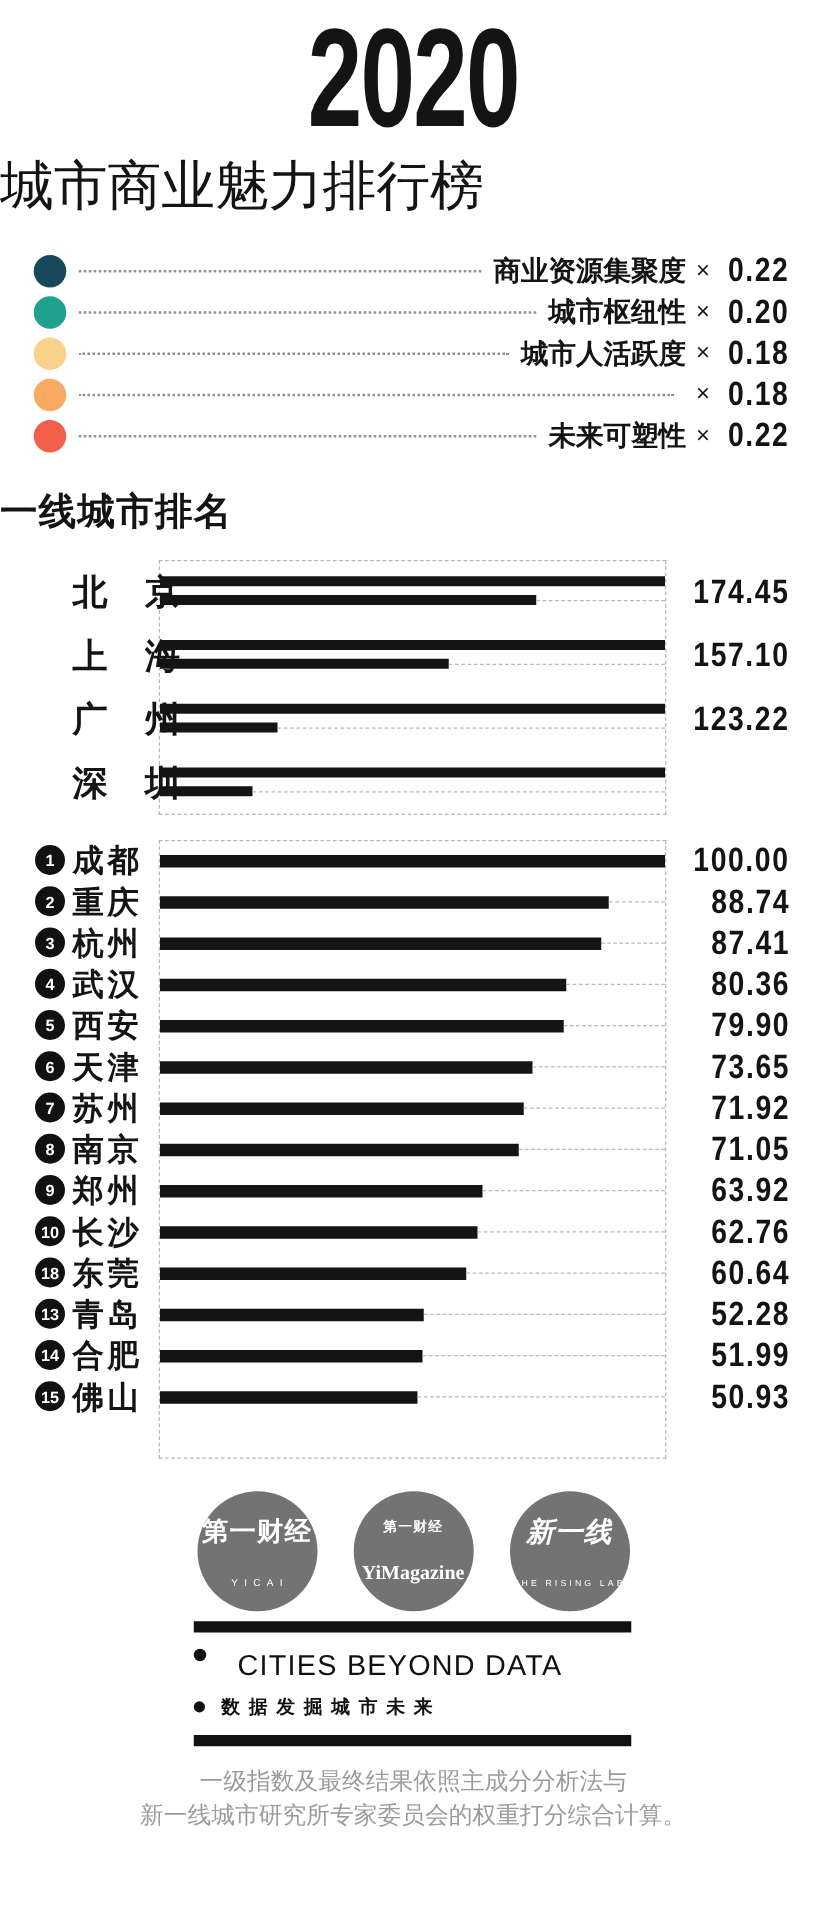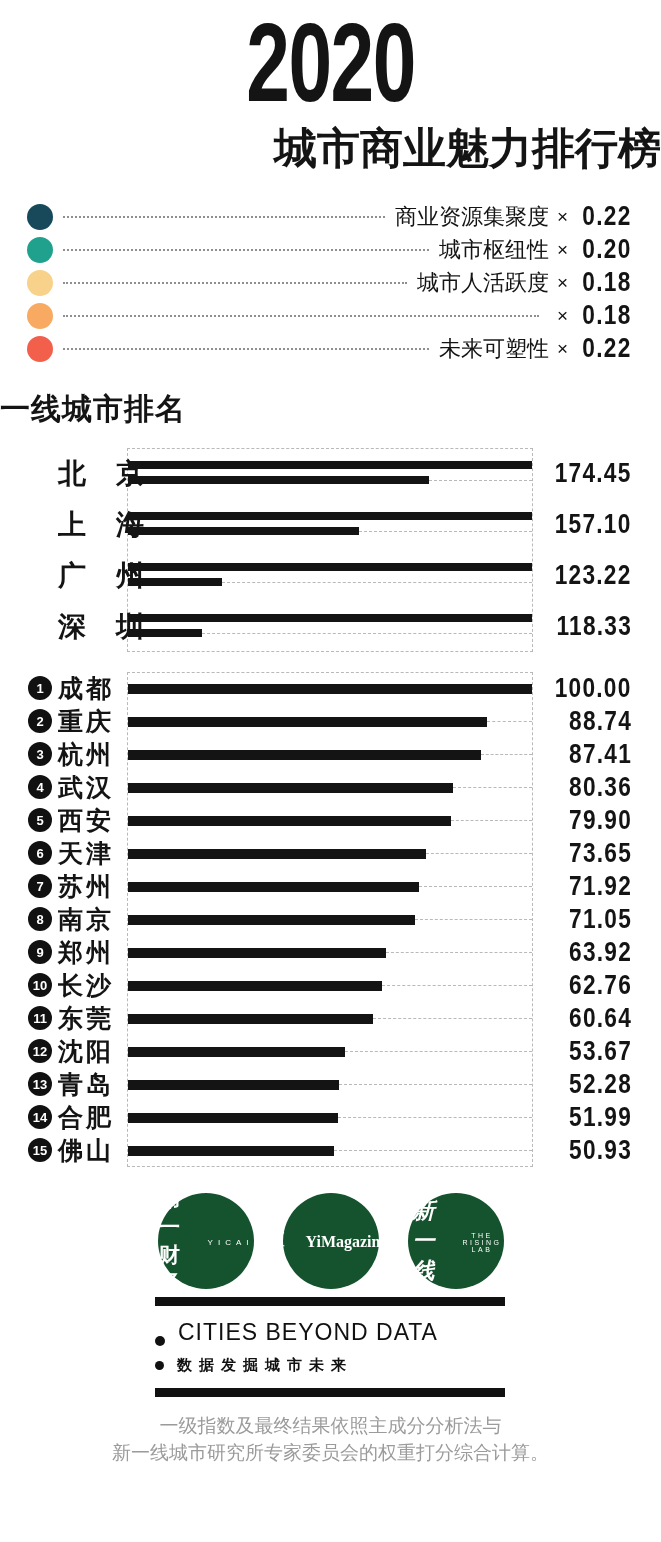--- a/index.html
+++ b/index.html
@@ -10,29 +10,29 @@
   }
   .page { width: 661px; height: 1542px; padding-top: 10px; position: relative; }
 
   
   .year { text-align: center; line-height: 0.95; }
   .year span {
     display: inline-block; font-size: 112px; font-weight: 800;
     transform: scaleX(0.70); transform-origin: 50% 50%; letter-spacing: -2px;
   }
   .main-title {
-    text-align: right; font-size: 43px; font-weight: 700; letter-spacing: 0px; margin-top: 4px;
+    text-align: left; font-size: 43px; font-weight: 400; letter-spacing: 0px; margin-top: 4px;
   }
 
   
   .legend { margin-top: 22px; padding: 0 30px 0 27px; }
   .legend-row { display: flex; align-items: center; height: 33px; }
   .dot { width: 26px; height: 26px; border-radius: 50%; flex: 0 0 26px; }
   .leader { flex: 1 1 auto; border-top: 2px dotted #8f8f8f; margin: 0 10px; height: 0; }
-  .l-label { font-size: 22px; font-weight: 400; white-space: nowrap; }
+  .l-label { font-size: 22px; font-weight: 700; white-space: nowrap; }
   .l-x { font-size: 19px; font-weight: 400; margin: 0 5px 0 8px; }
   .l-val { width: 58px; text-align: left; font-size: 27px; font-weight: 800; }
   .num { display: inline-block; letter-spacing: 1.5px; transform: scaleX(0.84); transform-origin: 100% 50%; }
 
   
   .sec-title { font-size: 30px; font-weight: 900; letter-spacing: 1px; }
   .sec-title.t1 { margin-top: 24px; }
   .sec-title.t2 { margin-top: 32px; }
 
   
@@ -76,35 +76,35 @@
     display: flex; justify-content: space-between; align-items: center;
     font-size: 25px; font-weight: 700;
   }
   .c2-barline { position: absolute; left: 128px; top: 0; width: 404px; height: 100%;
     display: flex; align-items: center; }
   .bar-part2 { height: 10px; }
 
   
   .logos { margin-top: 26px; display: flex; justify-content: center; gap: 29px; }
   .logo {
-    width: 96px; height: 96px; border-radius: 50%; background: #14532d; color: #fff;
-    display: flex; flex-direction: row; align-items: center; justify-content: center;
+    width: 96px; height: 96px; border-radius: 50%; background: #737373; color: #fff;
+    display: flex; flex-direction: column; align-items: center; justify-content: center;
     text-align: center;
     gap: 20px;
   }
   .logo .top-a { font-size: 21px; font-weight: 800; letter-spacing: 1px; }
   .logo .bot-a { font-size: 8px; letter-spacing: 5px; margin-top: 3px; padding-left: 5px; }
   .logo .top-b { font-size: 11px; font-weight: 700; letter-spacing: 1px; }
   .logo .bot-b { font-family: "Liberation Serif", serif; font-size: 16px; font-weight: 700; margin-top: 1px; text-align: right; }
   .logo .top-c { font-size: 22px; font-weight: 800; font-style: italic; letter-spacing: 1px; }
   .logo .bot-c { font-size: 7px; letter-spacing: 2.5px; margin-top: 3px; }
 
   .slogan-wrap { width: 350px; margin: 8px 0 0 155px; }
   .sbar { height: 9px; background: #111; }
-  .slogan-en { display: flex; align-items: flex-end; margin: 13px 0 10px; }
+  .slogan-en { display: flex; align-items: flex-start; margin: 13px 0 10px; gap: 12px; }
   .slogan-en .blt { width: 10px; height: 10px; border-radius: 50%; background: #111; margin-right: 13px; flex: 0 0 10px; }
   .slogan-en .txt { font-size: 23px; font-weight: 400; letter-spacing: 1px; color: #111; }
   .slogan-cn { display: flex; align-items: center; margin: 0 0 13px; }
   .slogan-cn .blt { width: 9px; height: 9px; border-radius: 50%; background: #111; margin-right: 13px; flex: 0 0 9px; }
   .slogan-cn .txt { font-size: 15px; font-weight: 700; letter-spacing: 7px; color: #111; }
 
   .note { margin-top: 16px; text-align: center; color: #9b9b9b; font-size: 19px; line-height: 1.42; }
 </style>
 </head>
 <body>
@@ -220,23 +220,20 @@
           <span>深</span>
           <span>圳</span>
         </div>
     <div class="c1-bars">
       <div class="bar bar-full"></div>
       <div class="bar-line">
         <div class="bar bar-part" style="width: 18.33%;"></div>
         <div class="dash-cont"></div>
       </div>
     </div>
-    <div class="c1-val">
-          <span class="num">118.33</span>
-        </div>
   </div>
 </section>
 
 
   <section class="chart chart2" id="chart2">
     <div class="box"></div>
 
   <div class="c2-row">
     <span class="badge">1</span>
     <div class="c2-label">
@@ -381,48 +378,34 @@
     <div class="c2-barline">
       <div class="bar bar-part2" style="width: 62.76%;"></div>
       <div class="dash-cont"></div>
     </div>
     <div class="c2-val">
           <span class="num">62.76</span>
         </div>
   </div>
 
   <div class="c2-row">
-    <span class="badge">11</span>
+    <span class="badge">18</span>
     <div class="c2-label">
           <span>东</span>
           <span>莞</span>
         </div>
     <div class="c2-barline">
       <div class="bar bar-part2" style="width: 60.64%;"></div>
       <div class="dash-cont"></div>
     </div>
     <div class="c2-val">
           <span class="num">60.64</span>
         </div>
   </div>
 
-  <div class="c2-row">
-    <span class="badge">12</span>
-    <div class="c2-label">
-          <span>沈</span>
-          <span>阳</span>
-        </div>
-    <div class="c2-barline">
-      <div class="bar bar-part2" style="width: 53.67%;"></div>
-      <div class="dash-cont"></div>
-    </div>
-    <div class="c2-val">
-          <span class="num">53.67</span>
-        </div>
-  </div>
 
   <div class="c2-row">
     <span class="badge">13</span>
     <div class="c2-label">
           <span>青</span>
           <span>岛</span>
         </div>
     <div class="c2-barline">
       <div class="bar bar-part2" style="width: 52.28%;"></div>
       <div class="dash-cont"></div>

